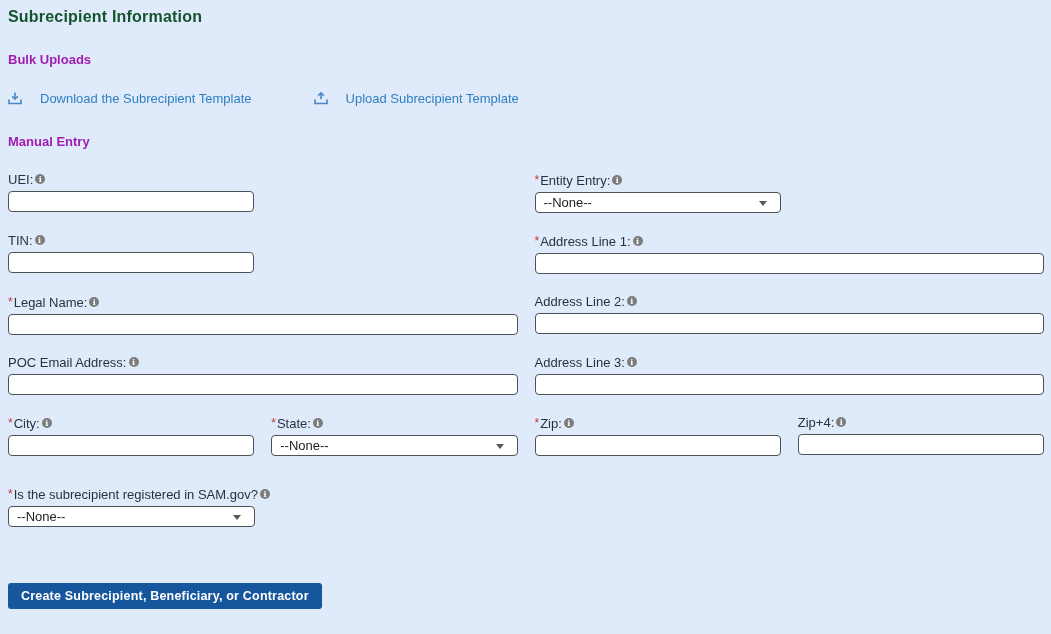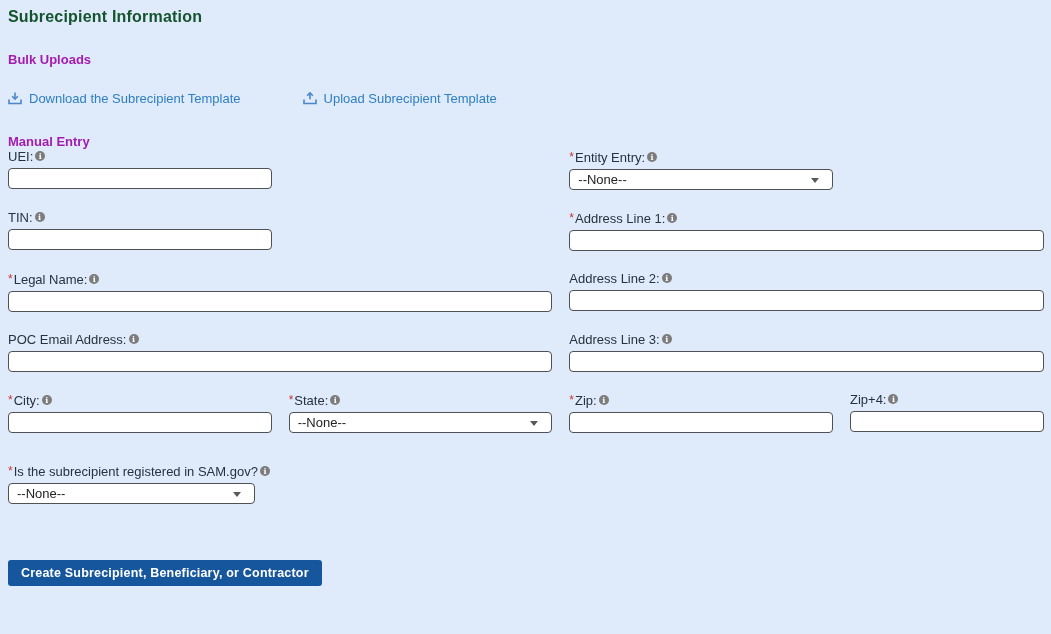--- a/index.html
+++ b/index.html
@@ -23,33 +23,34 @@
   }
   .bulk-heading { margin-top: 26px; }
   .links-row {
     margin-top: 24px;
     display: flex;
     align-items: center;
   }
   .file-link {
     display: inline-flex;
     align-items: center;
-    gap: 7px;
+    gap: 18px;
     color: #2e7fc1;
     font-size: 13px;
     text-decoration: none;
     cursor: pointer;
   }
   .file-link + .file-link { margin-left: 62px; }
   .file-link svg { display: block; }
   .manual-heading { margin-top: 28px; }
 
   .form-grid {
+    margin-top: 23px;
     display: grid;
-    grid-template-columns: repeat(3, 1fr);
+    grid-template-columns: repeat(4, 1fr);
     column-gap: 17px;
     row-gap: 20px;
   }
   .fg { display: block; }
   .c1 { grid-column: 1 / span 1; }
   .c2 { grid-column: 2 / span 1; }
   .c3 { grid-column: 3 / span 1; }
   .c4 { grid-column: 4 / span 1; }
   .c1s2 { grid-column: 1 / span 2; }
   .c3s2 { grid-column: 3 / span 2; }

